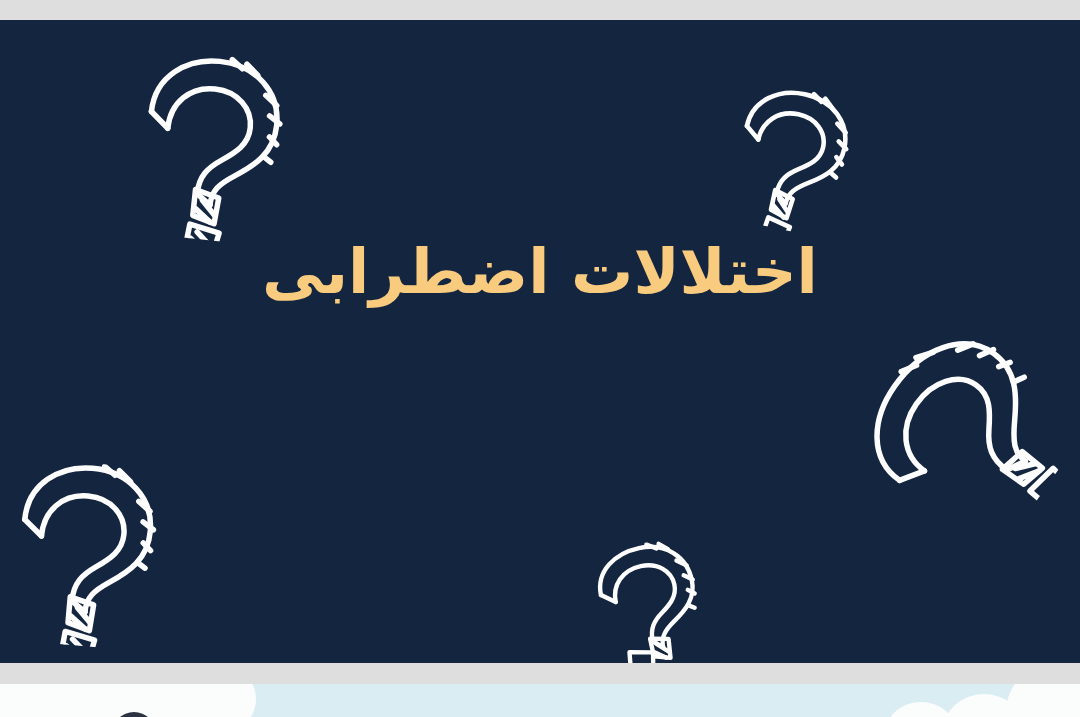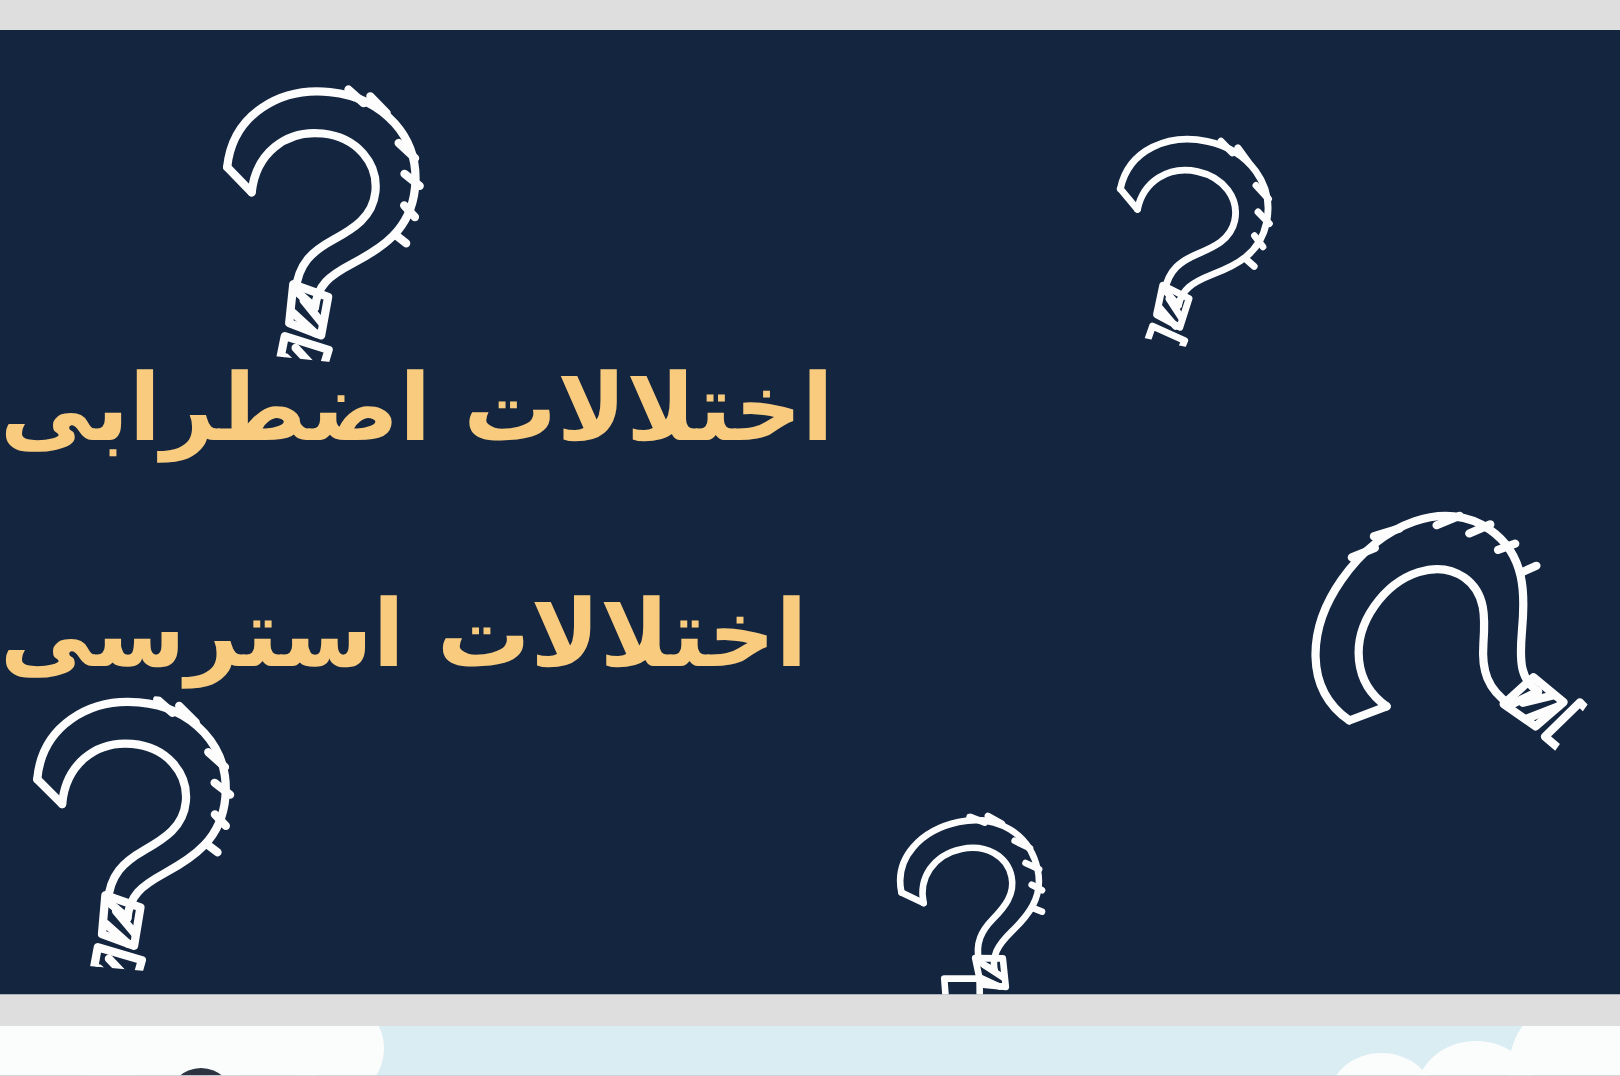--- a/index.html
+++ b/index.html
@@ -52,21 +52,21 @@
   .qm-right      { left: 872px; top: 318px; width: 196px; height: 188px; transform: rotate(-55deg); }
   .qm-bottomleft { left:  12px; top: 443px; width: 148px; height: 183px; transform: rotate(5deg); }
   .qm-bottommid  { left: 596px; top: 523px; width: 108px; height: 123px; transform: rotate(-12deg); }
 
   
   .title-block {
     position: absolute;
     left: 0;
     top: 215px;
     width: 1080px;
-    text-align: left;
+    text-align: center;
     direction: rtl;
   }
   .title-line {
     color: #f8cb7e;
     font-weight: bold;
     font-size: 62px;
     letter-spacing: 0px;
     white-space: nowrap;
     font-family: "DejaVu Sans", "Liberation Sans", sans-serif;
   }
@@ -195,21 +195,20 @@
           <path d="M24 104 L22 119 L44 124 L47 109 Z"></path>
           <path d="M89 24 L98 31 M93 40 L101 46 M94 55 L100 60 M91 70 L97 74"></path>
           <path d="M63 2 L72 8 M75 4 L83 11"></path>
           <path d="M52 101 L63 112 M47 108 L59 117"></path>
         </g>
       </svg>
     </div>
 
     <div class="title-block">
       <div class="title-line line1">اختلالات اضطرابی</div>
-      <div class="title-line line2">اختلالات استرسی</div>
     </div>
 
   </div>
 
   <div class="mid-strip"></div>
 
   <div class="next-slide">
     <div class="cloud c1"></div>
     <div class="cloud c2"></div>
     <div class="cloud c3"></div>

